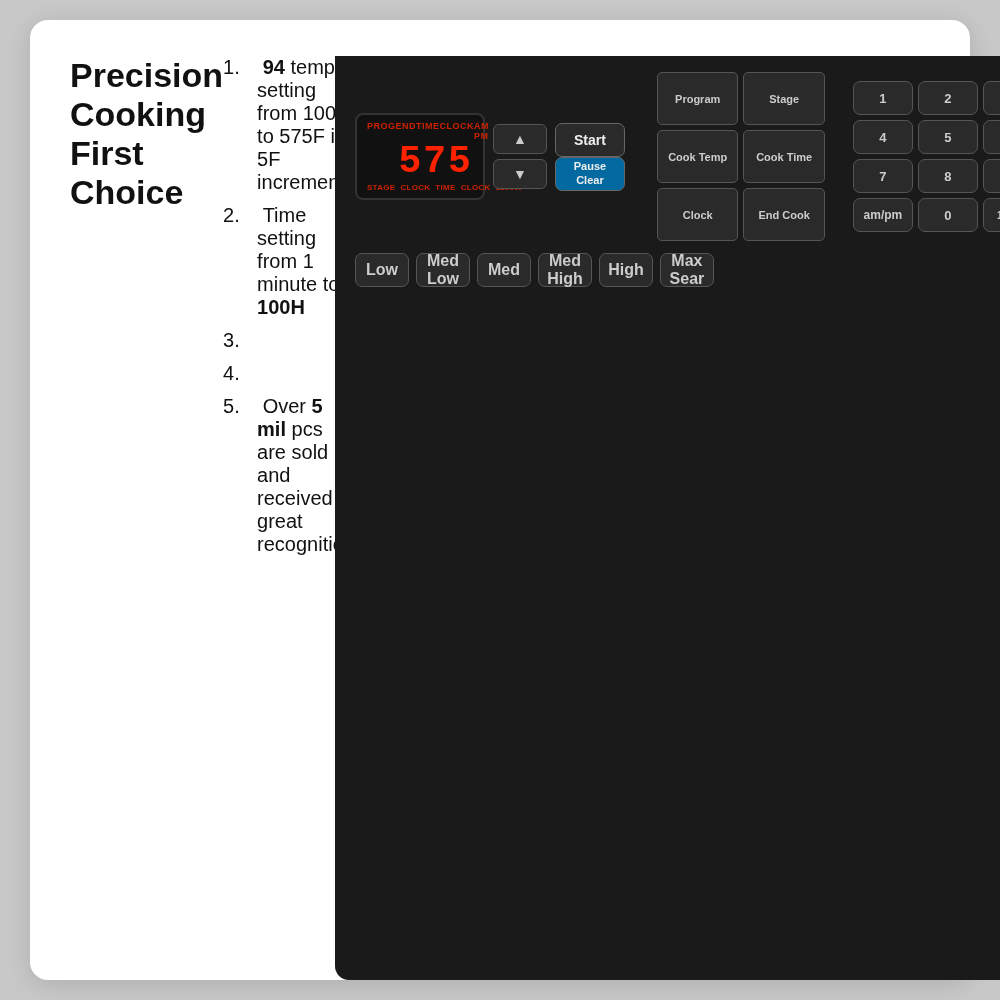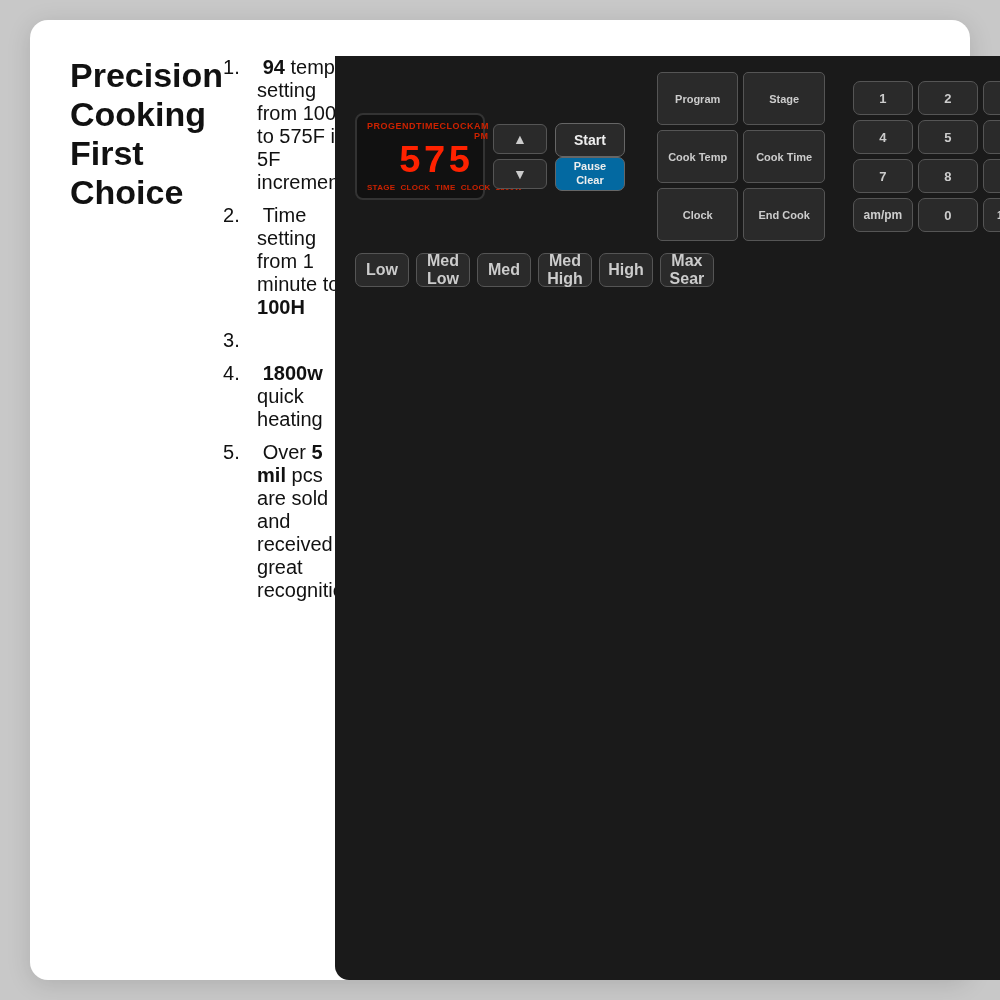--- a/index.html
+++ b/index.html
@@ -275,21 +275,20 @@
     </li>
     <li>
       <span class="num">2.</span>
       <span>&nbsp;Time setting from 1 minute to <b>100H</b></span>
     </li>
     <li>
       <span class="num">3.</span>
     </li>
     <li>
       <span class="num">4.</span>
-      <span>&nbsp;<b>1800w</b> quick heating</span>
     </li>
     <li>
       <span class="num">5.</span>
       <span>&nbsp;Over <b>5 mil</b> pcs are sold and received great recognition</span>
     </li>
   </ul>
 
   <div class="food-images">
     <div class="food-img soup">
       <svg class="food-canvas" viewBox="0 0 280 185" xmlns="http://www.w3.org/2000/svg">

